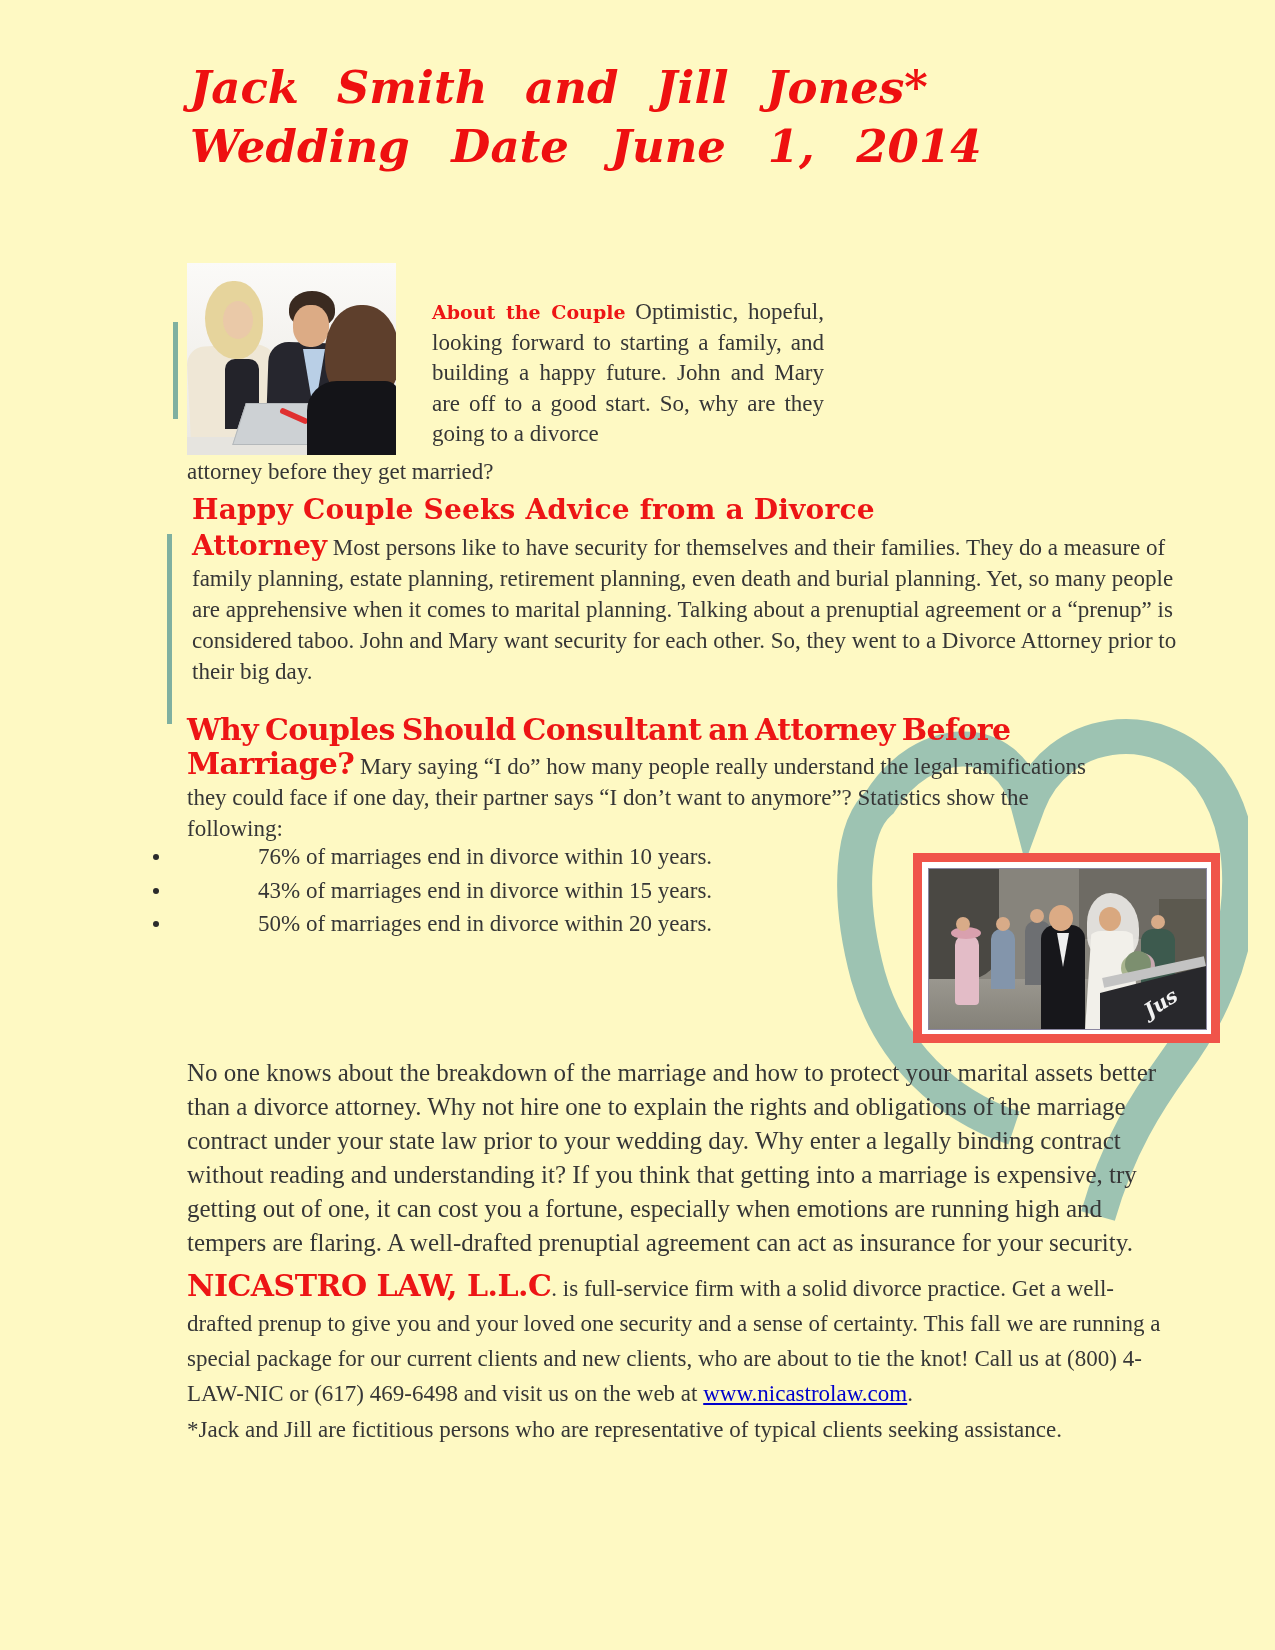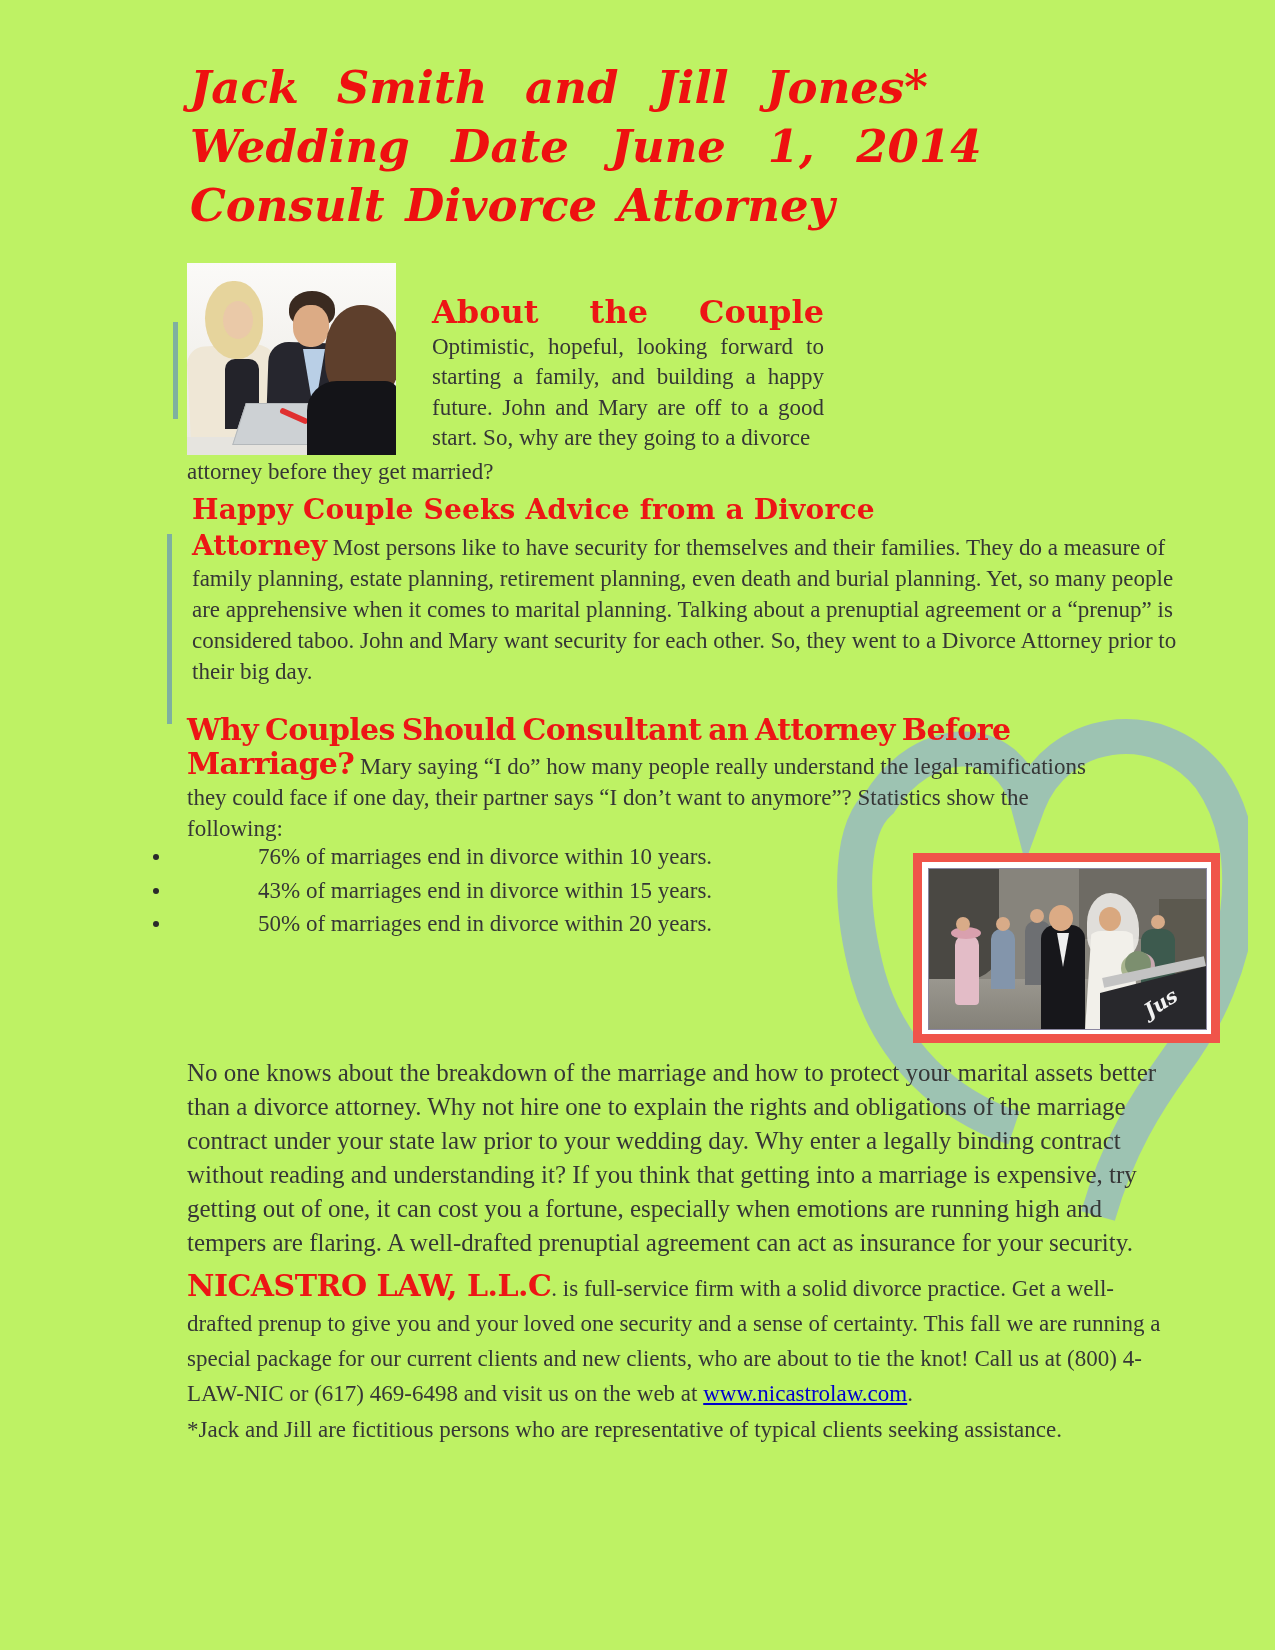--- a/index.html
+++ b/index.html
@@ -1,17 +1,17 @@
 <!DOCTYPE html>
 <html><head>
 <meta charset="utf-8">
 <style>
   html,body{margin:0;padding:0;background:#ffffff;}
   #page{
-    position:relative;width:1275px;height:1650px;background:#bef264;
+    position:relative;width:1275px;height:1650px;background:#fef9c3;
     font-family:"Liberation Serif",serif;color:#363636;overflow:hidden;
   }
   
   .title-block{position:absolute;left:190px;top:58px;width:640px;z-index:2;}
   .title-line{
     font-family:"DejaVu Serif",serif;font-style:italic;font-weight:bold;
     color:#ee1010;font-size:45px;line-height:59px;white-space:nowrap;
   }
   .title-line.w1{word-spacing:22px;}
   .title-line.w2{word-spacing:26px;}
@@ -38,21 +38,21 @@
   .cp-right-body{position:absolute;left:120px;top:118px;width:92px;height:78px;background:#141418;border-radius:30px 14px 0 0;}
   .cp-table{position:absolute;left:0;top:174px;width:209px;height:18px;background:#e6e4df;}
   .cp-laptop{position:absolute;left:52px;top:140px;width:74px;height:40px;background:#cdd1d4;transform:skewX(-18deg);border:1px solid #b4b8bb;}
   .cp-pen{position:absolute;left:92px;top:150px;width:30px;height:6px;background:#e03030;transform:rotate(24deg);border-radius:3px;}
   
   .about-col{
     position:absolute;left:432px;top:297px;width:392px;z-index:2;
     font-size:23px;line-height:30.5px;text-align:justify;
   }
   .red-heading{font-family:"DejaVu Serif",serif;font-weight:bold;color:#ed1515;}
-  .about-col .red-heading{font-size:32px;}
+  .about-col .red-heading{font-size:19px;}
   .about-below{position:absolute;left:187px;top:459px;width:700px;font-size:23px;z-index:2;}
   
   .happy-block{position:absolute;left:192px;top:490px;width:985px;z-index:2;font-size:23px;line-height:31px;}
   .happy-h1{font-family:"DejaVu Serif",serif;font-weight:bold;color:#ed1515;font-size:28px;line-height:40px;letter-spacing:.2px;}
   .happy-h2{font-family:"DejaVu Serif",serif;font-weight:bold;color:#ed1515;font-size:28px;}
   
   .why-block{position:absolute;left:187px;top:714px;width:935px;z-index:2;font-size:23px;line-height:31px;}
   .why-h{font-family:"DejaVu Serif",serif;font-weight:bold;color:#ed1515;font-size:30px;letter-spacing:-0.6px;word-spacing:-3px;}
   .why-when{font-size:24px;color:#363636;}
   
@@ -105,21 +105,20 @@
              C 28 218, 34 150, 62 126
              C 104 58, 190 52, 210 128
              C 238 52, 340 36, 392 102
              C 442 172, 428 292, 356 388
              C 330 424, 300 470, 280 540" fill="none" stroke="#9dc3b2" stroke-width="35" stroke-linecap="butt"></path>
   </svg>
 
   <div class="title-block">
     <div class="title-line w1">Jack Smith and Jill Jones*</div>
     <div class="title-line w2">Wedding Date June 1, 2014</div>
-    <div class="title-line w3">Consult Divorce Attorney</div>
   </div>
 
   <div id="bar1" class="teal-bar"></div>
   <div id="bar2" class="teal-bar"></div>
 
   <div class="consult-photo">
     <div class="cp-blonde-body"></div>
     <div class="cp-blonde-top"></div>
     <div class="cp-blonde-hair"></div>
     <div class="cp-blonde-face"></div>

